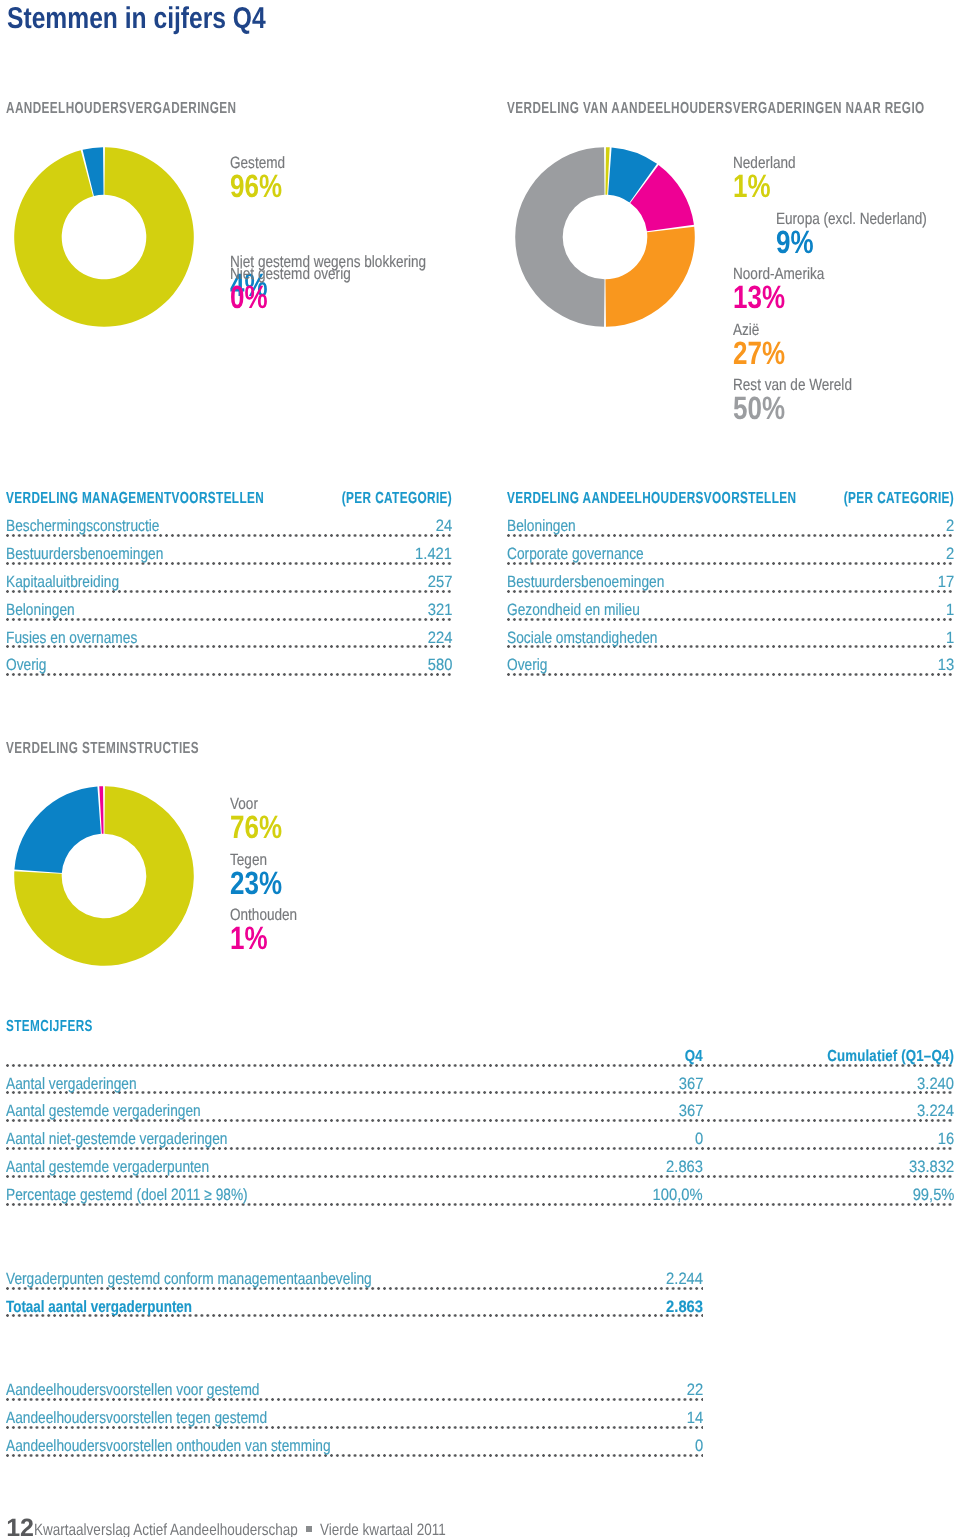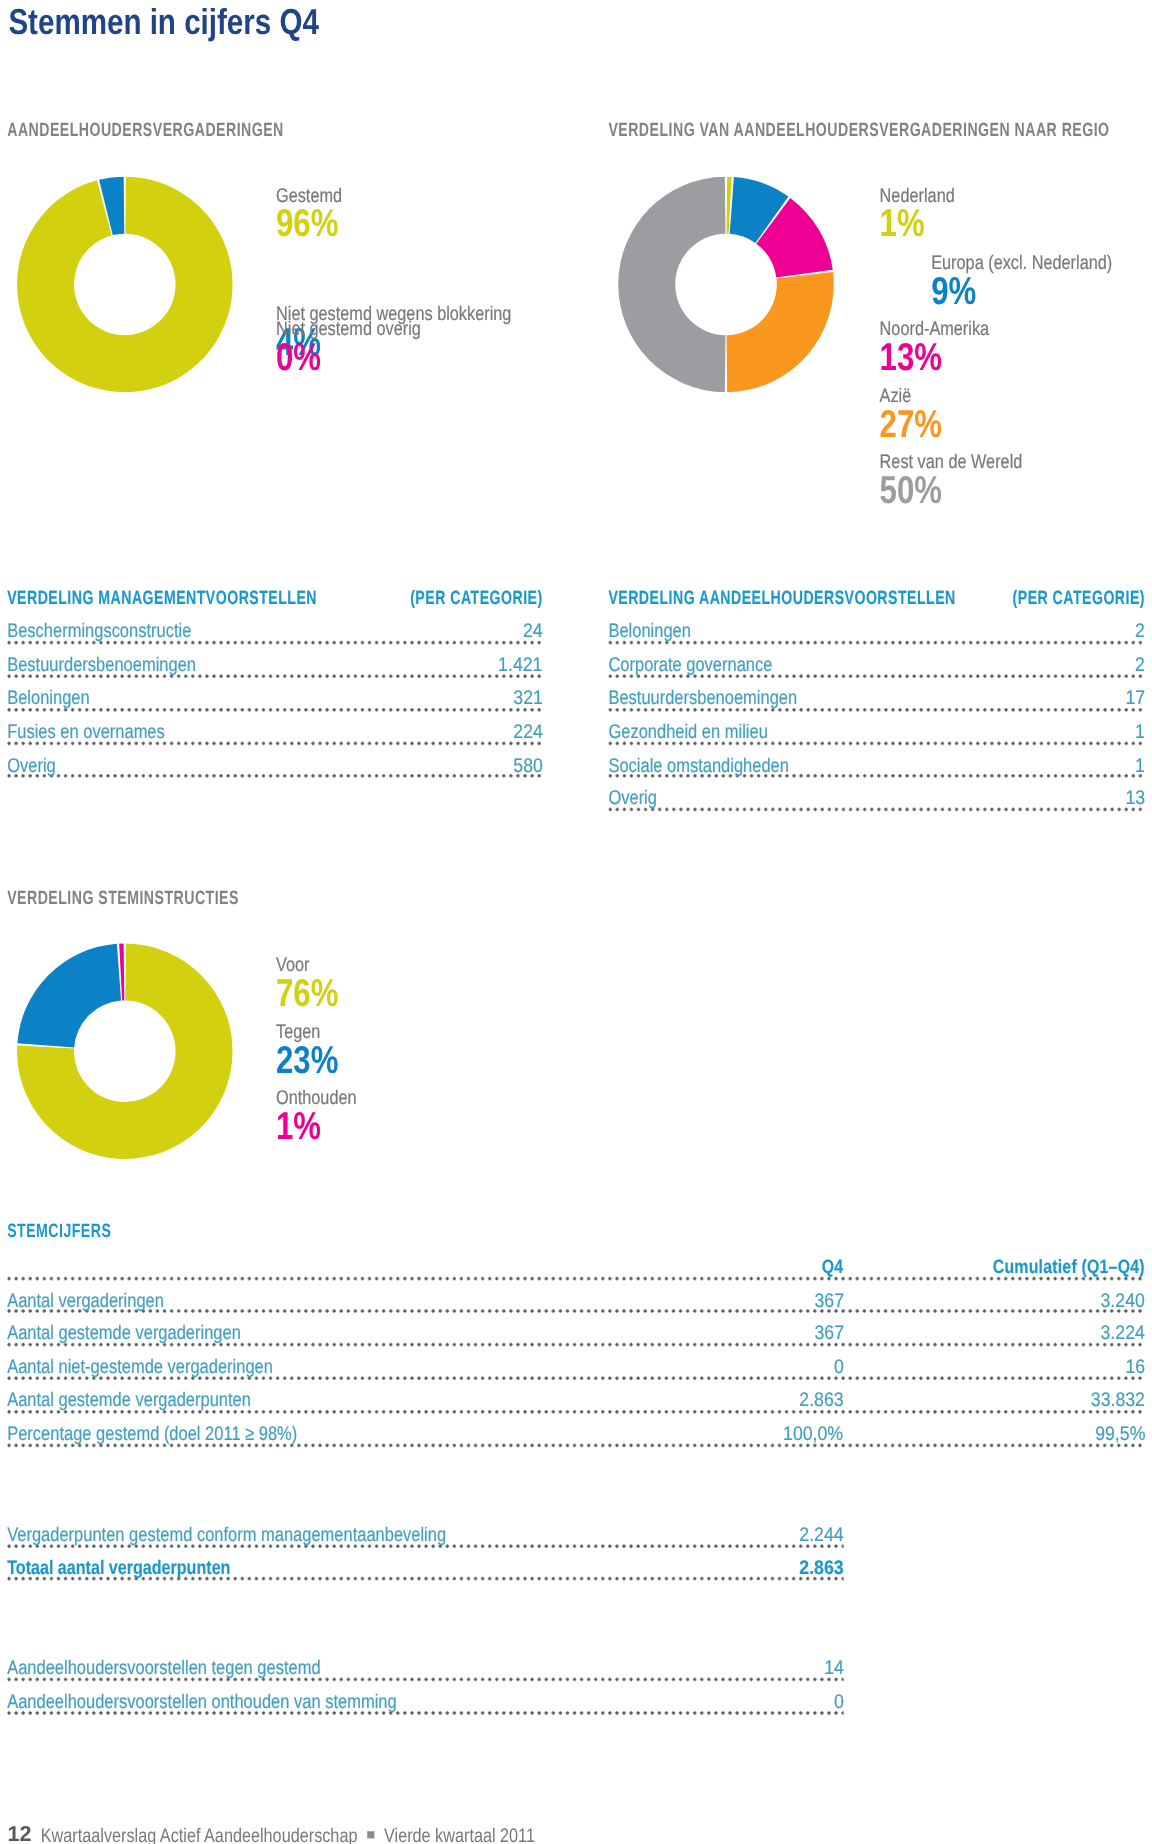--- a/index.html
+++ b/index.html
@@ -44,21 +44,21 @@
   .trow.hdr .lbl{transform-origin:left bottom;}
   .trow.hdr .val{transform-origin:right bottom;}
   .trow.bold .lbl,.trow.bold .val{font-weight:bold;color:#1898CC;}
   .trow.hdr .val.mixed{transform:scaleX(0.828) translateZ(0);letter-spacing:0.2px;}
   .trow.bold .lbl{transform:scaleX(0.818) translateZ(0);}
   .trow.bold .val{transform:scaleX(0.90) translateZ(0);}
 
 
   
   #footer{left:0;top:0;width:960px;height:1537px;pointer-events:none;}
-  #footer .pno{position:absolute;left:6.2px;top:1517.5px;font-size:18px;font-weight:bold;color:#58595B;
+  #footer .pno{position:absolute;left:6.2px;top:1517.5px;font-size:25px;font-weight:bold;color:#58595B;
                line-height:20px;white-space:nowrap;transform:scaleX(1.0) translateZ(0);transform-origin:left top;}
   #footer .ftxt{position:absolute;font-size:16.4px;color:#77797C;line-height:20px;white-space:nowrap;
                transform:scaleX(0.825) translateZ(0);transform-origin:left top;}
   #footer .ftxt.l{left:34.4px;top:1520.2px;}
   #footer .ftxt.r{left:319.6px;top:1520.2px;}
   #footer .sq{position:absolute;left:306px;top:1525.8px;width:6.4px;height:6.4px;background:#8a8c8e;}
 
 </style>
 </head>
 <body>
@@ -128,20 +128,25 @@
       </div>
       <div class="trow">
         <span class="dots"></span>
         <span class="lbl">Beschermingsconstructie</span>
         <span class="val" style="right: 0px;">24</span>
       </div>
       <div class="trow">
         <span class="dots"></span>
         <span class="lbl">Bestuurdersbenoemingen</span>
         <span class="val" style="right: 0px;">1.421</span>
+      </div>
+      <div class="trow">
+        <span class="dots"></span>
+        <span class="lbl">Kapitaaluitbreiding</span>
+        <span class="val" style="right: 0px;">257</span>
       </div>
       <div class="trow">
         <span class="dots"></span>
         <span class="lbl">Beloningen</span>
         <span class="val" style="right: 0px;">321</span>
       </div>
       <div class="trow">
         <span class="dots"></span>
         <span class="lbl">Fusies en overnames</span>
         <span class="val" style="right: 0px;">224</span>
@@ -257,20 +262,25 @@
       </div>
       <div class="trow bold">
         <span class="dots"></span>
         <span class="lbl">Totaal aantal vergaderpunten</span>
         <span class="val" style="right: 0px;">2.863</span>
       </div>
     </div>
   <div class="tbl" id="tbl-g3" style="left:6px;top:1376.3px;width:697px;">
       <div class="trow">
         <span class="dots"></span>
+        <span class="lbl">Aandeelhoudersvoorstellen voor gestemd</span>
+        <span class="val" style="right: 0px;">22</span>
+      </div>
+      <div class="trow">
+        <span class="dots"></span>
         <span class="lbl">Aandeelhoudersvoorstellen tegen gestemd</span>
         <span class="val" style="right: 0px;">14</span>
       </div>
       <div class="trow">
         <span class="dots"></span>
         <span class="lbl">Aandeelhoudersvoorstellen onthouden van stemming</span>
         <span class="val" style="right: 0px;">0</span>
       </div>
     </div>
 

